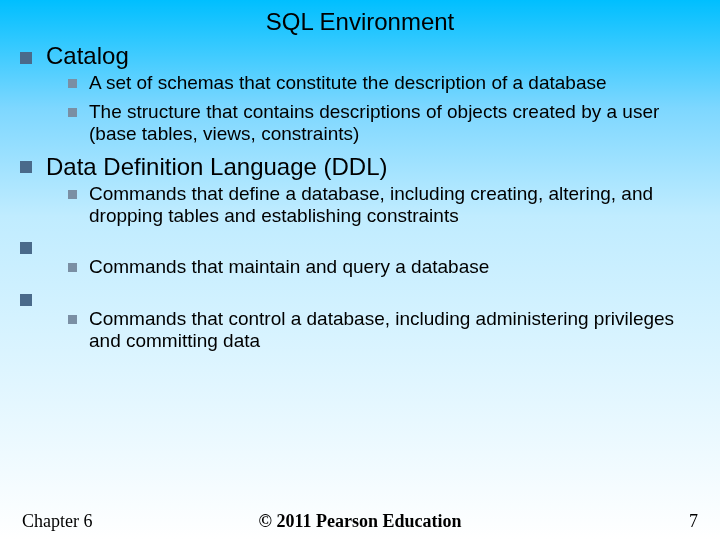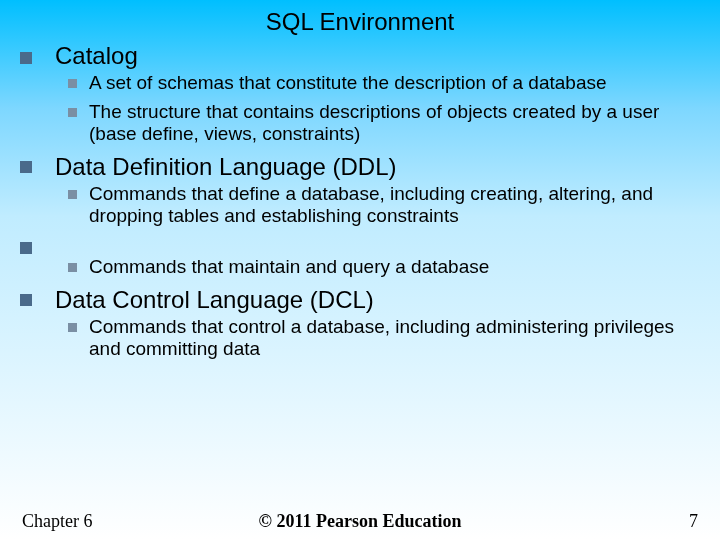--- a/index.html
+++ b/index.html
@@ -21,21 +21,20 @@
       font-weight: normal;
     }
     .content {
       padding-left: 20px;
       padding-right: 18px;
     }
     .top-item {
       display: flex;
       align-items: flex-start;
       margin-bottom: 2px;
-      gap: 9px;
     }
     .sub-item {
       display: flex;
       align-items: flex-start;
       margin-left: 48px;
       margin-bottom: 8px;
     }
     .bullet {
       width: 12px;
       height: 12px;
@@ -93,21 +92,21 @@
     <div class="bullet"></div>
     <div class="top-label">Catalog</div>
   </div>
   <div class="sub-item">
     <div class="bullet-small"></div>
     <div class="sub-label">A set of schemas that constitute the description of a database</div>
   </div>
 
   <div class="sub-item">
     <div class="bullet-small"></div>
-    <div class="sub-label">The structure that contains descriptions of objects created by a user (base define, views, constraints)</div>
+    <div class="sub-label">The structure that contains descriptions of objects created by a user (base tables, views, constraints)</div>
   </div>
 
   <div class="top-item">
     <div class="bullet"></div>
     <div class="top-label">Data Definition Language (DDL)</div>
   </div>
   <div class="sub-item">
     <div class="bullet-small"></div>
     <div class="sub-label">Commands that define a database, including creating, altering, and dropping tables and establishing constraints</div>
   </div>
@@ -115,21 +114,20 @@
   <div class="top-item">
     <div class="bullet"></div>
   </div>
   <div class="sub-item">
     <div class="bullet-small"></div>
     <div class="sub-label">Commands that maintain and query a database</div>
   </div>
 
   <div class="top-item">
     <div class="bullet"></div>
-    <div class="top-label">Data Control Language (DCL)</div>
   </div>
   <div class="sub-item">
     <div class="bullet-small"></div>
     <div class="sub-label">Commands that control a database, including administering privileges and committing data</div>
   </div>
 
 </div>
 
 <div class="footer">
   <div class="footer-left">Chapter 6</div>

